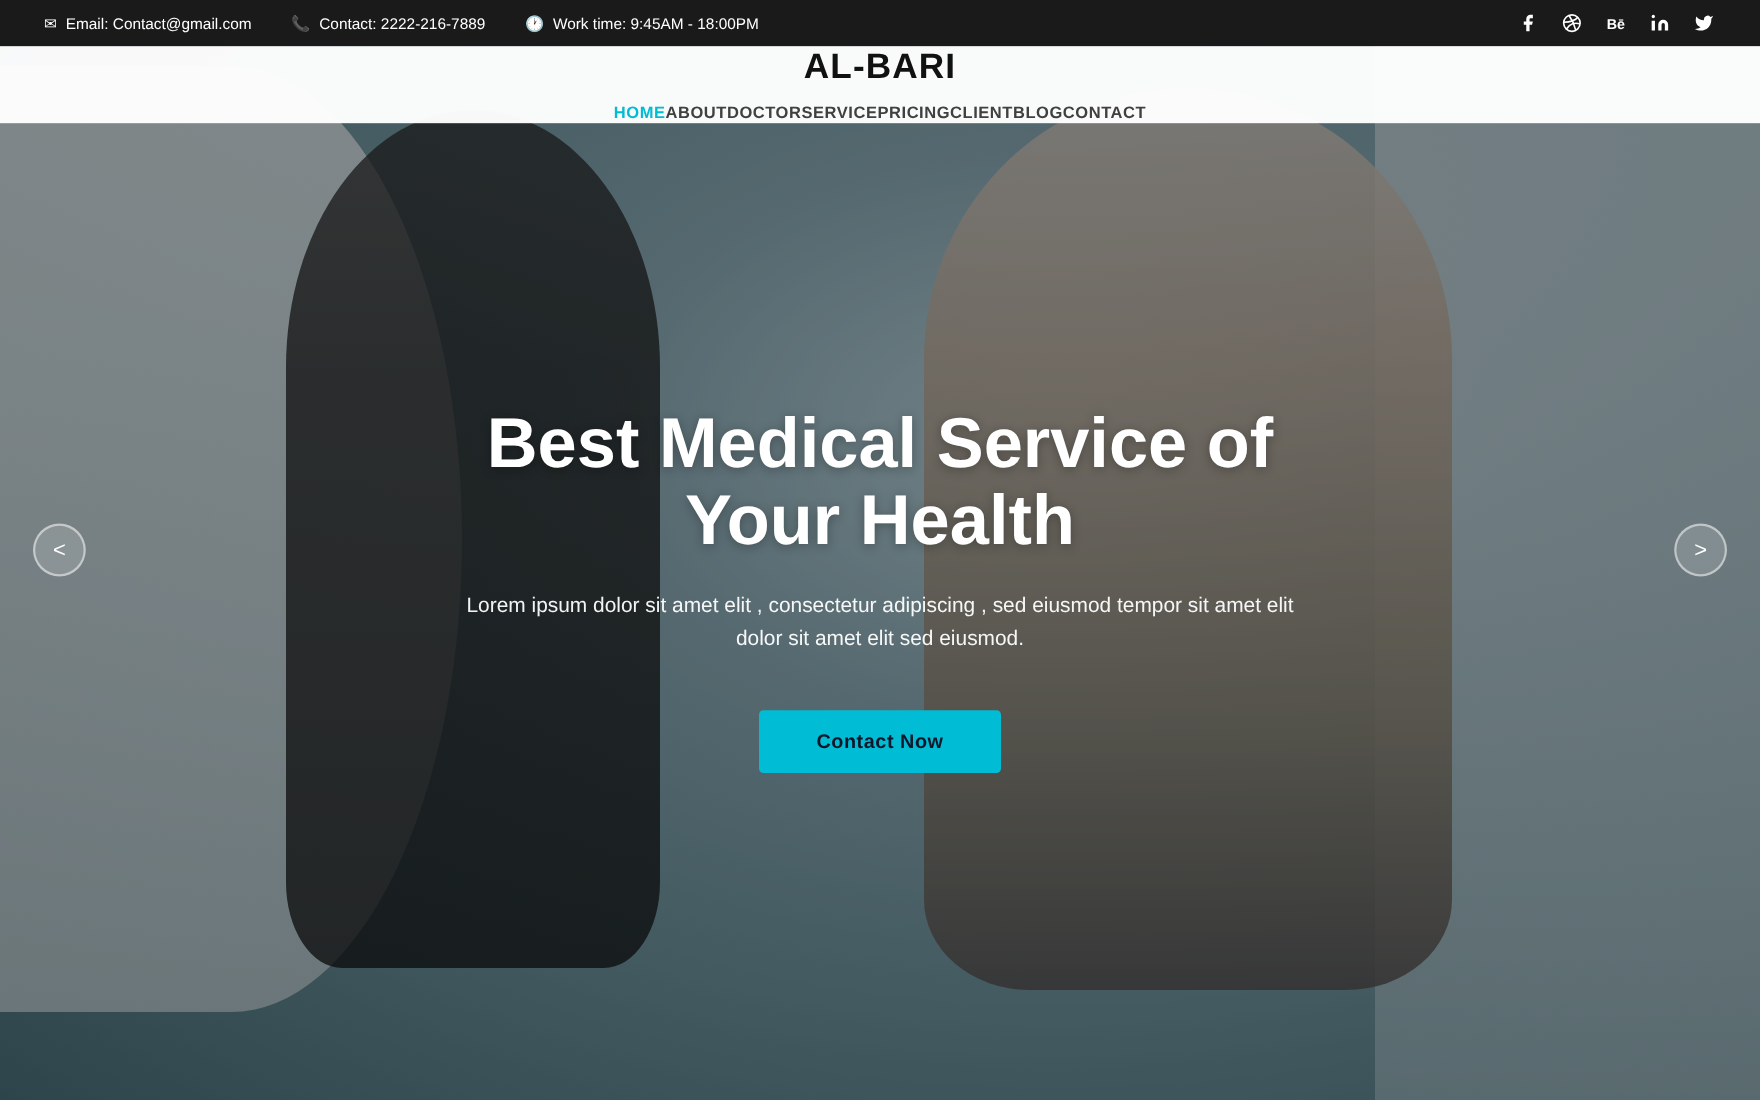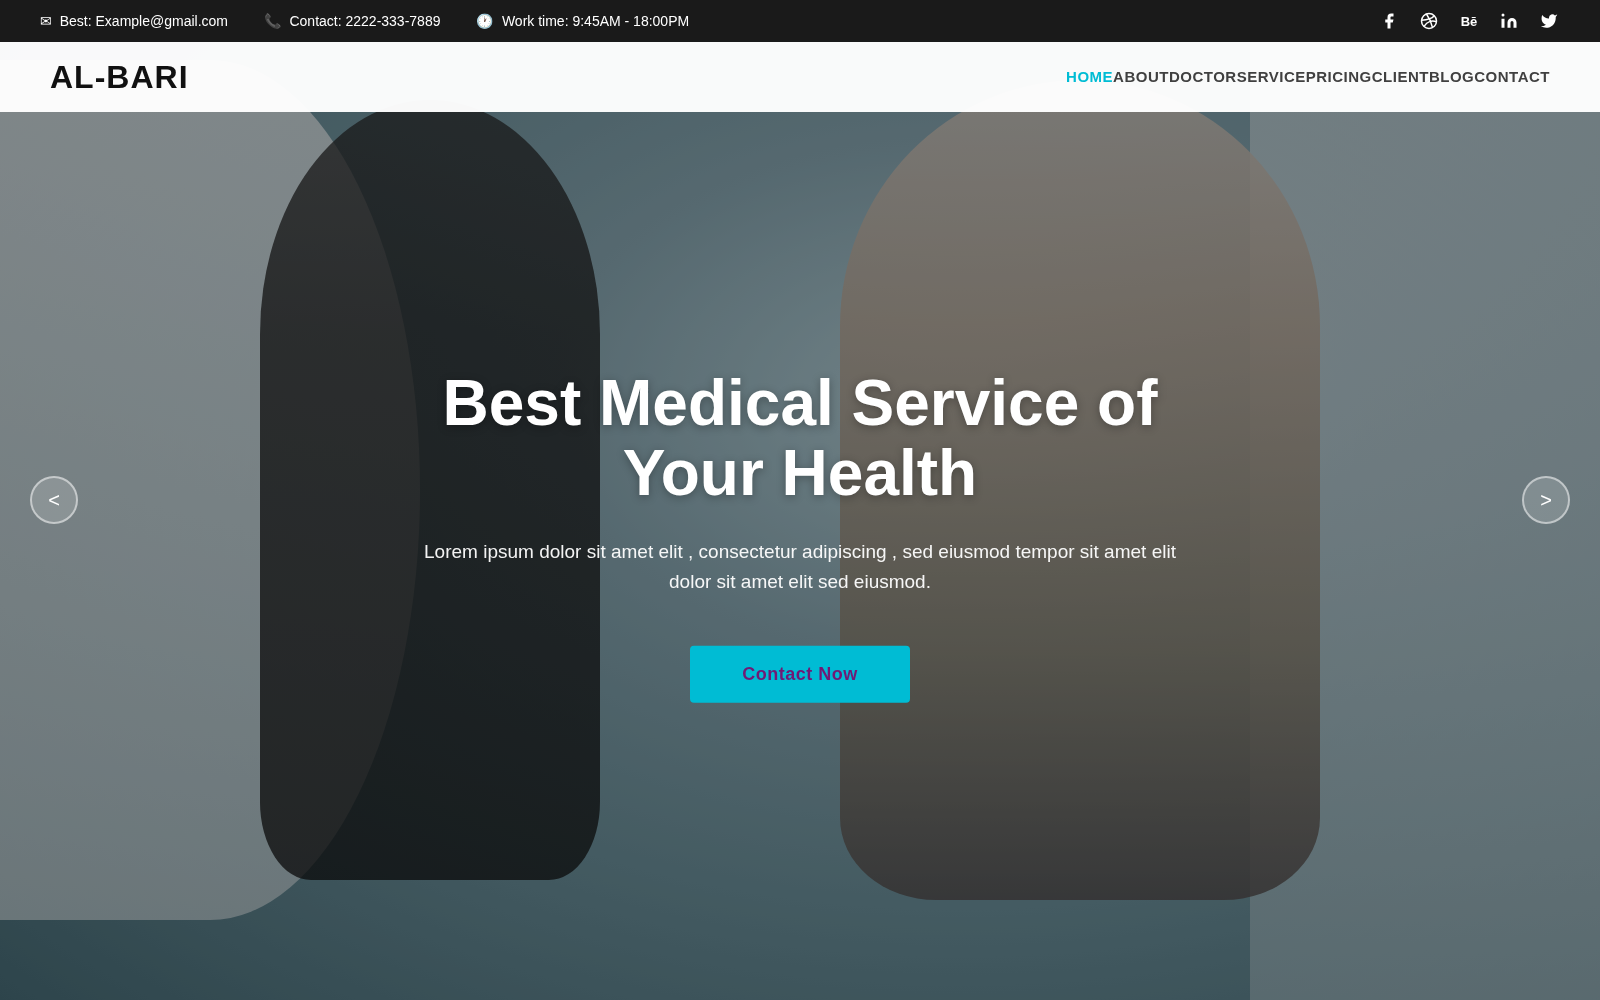--- a/index.html
+++ b/index.html
@@ -48,20 +48,21 @@
       top: 42px;
       left: 0;
       right: 0;
       z-index: 10;
       display: flex;
       align-items: center;
       justify-content: space-between;
       padding: 0 50px;
       height: 70px;
       background: rgba(255,255,255,0.97);
+      flex-direction: column;
     }
     .logo {
       font-size: 32px;
       font-weight: 800;
       color: #111;
       letter-spacing: 1px;
     }
     .nav-links {
       display: flex;
       list-style: none;
@@ -163,21 +164,21 @@
     .hero-desc {
       font-size: 19px;
       line-height: 1.6;
       margin-bottom: 48px;
       opacity: 0.95;
       font-weight: 400;
     }
     .hero-btn {
       display: inline-block;
       background: #00bcd4;
-      color: #701a75;
+      color: #0f172a;
       padding: 18px 52px;
       border-radius: 4px;
       font-size: 18px;
       font-weight: 600;
       cursor: pointer;
       border: none;
       text-transform: none;
       letter-spacing: 0.5px;
     }
 
@@ -210,25 +211,25 @@
   <div class="hero-shape-1"></div>
   <div class="hero-shape-2"></div>
   <div class="hero-person-1"></div>
   <div class="hero-person-2"></div>
   <div class="hero-overlay"></div>
 
   <div class="topbar" style="position:absolute;top:0;left:0;right:0;z-index:10;">
     <div class="topbar-left">
       <div class="topbar-item">
         <span>✉</span>
-        <span>Best: Example@gmail.com</span>
+        <span>Email: Contact@gmail.com</span>
       </div>
       <div class="topbar-item">
         <span>📞</span>
-        <span>Contact: 2222-333-7889</span>
+        <span>Contact: 2222-216-7889</span>
       </div>
       <div class="topbar-item">
         <span>🕐</span>
         <span>Work time: 9:45AM - 18:00PM</span>
       </div>
     </div>
     <div class="topbar-right">
       <div class="social-icon">
         <svg width="18" height="18" viewBox="0 0 24 24" fill="white">
             <path d="M18 2h-3a5 5 0 0 0-5 5v3H7v4h3v8h4v-8h3l1-4h-4V7a1 1 0 0 1 1-1h3z"></path>

